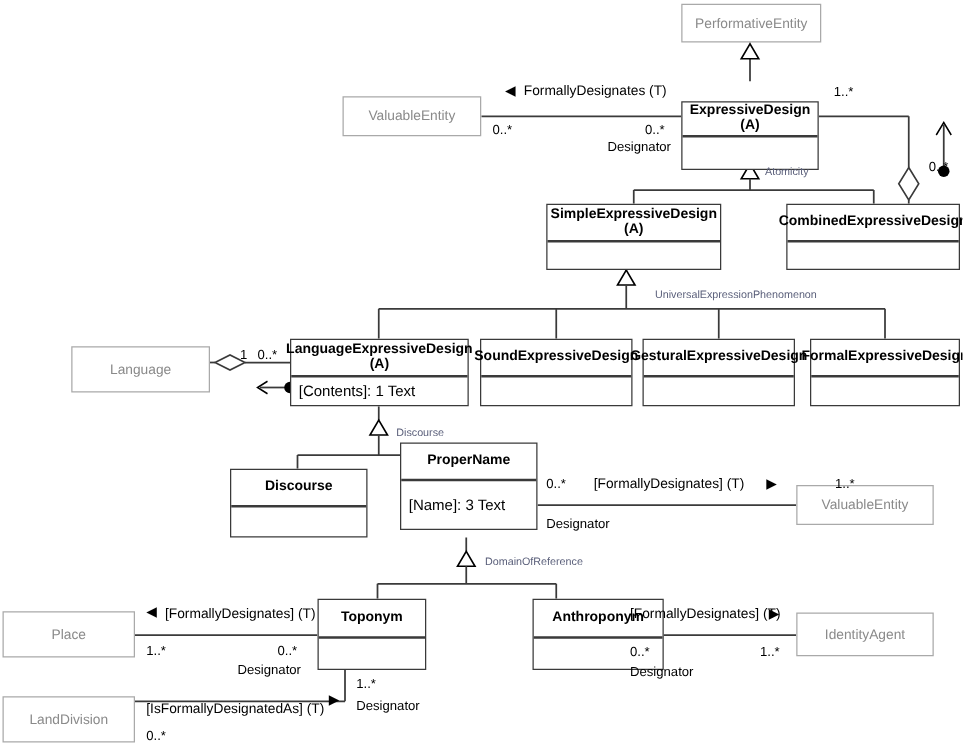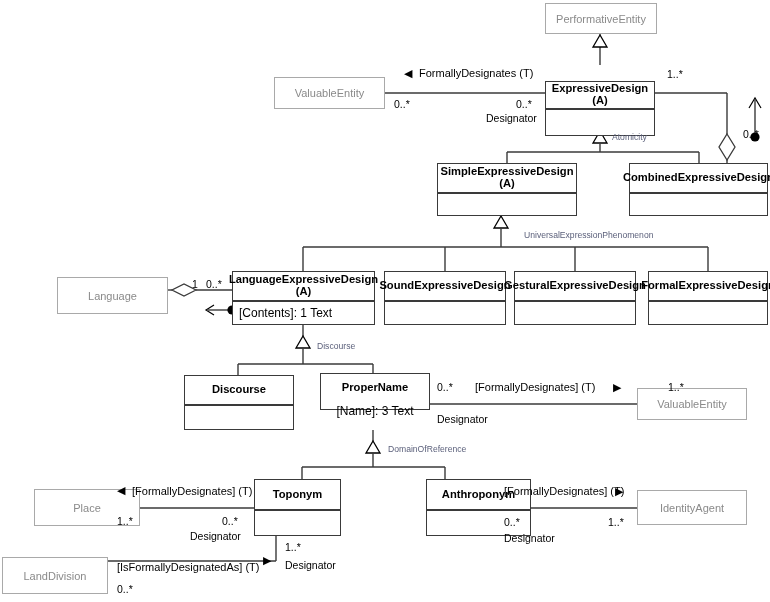--- a/index.html
+++ b/index.html
@@ -163,21 +163,21 @@
     <div class="sep"></div>
     <div class="at"></div>
   </div>
 
   <div class="cls noattr" style="left:184px;top:375px;width:110px;height:55px;">
     <div class="nm" style="height:28px;">Discourse</div>
     <div class="sep"></div>
     <div class="at"></div>
   </div>
 
-  <div class="cls" style="left:320px;top:373px;width:110px;height:37px;align-items:center;">
+  <div class="cls" style="left:320px;top:354px;width:110px;height:70px;">
     <div class="nm" style="height:28px;">ProperName</div>
     <div class="sep"></div>
     <div class="at">[Name]: 3 Text</div>
   </div>
 
   <div class="ext" style="left:637px;top:388px;width:110px;height:32px;">
     <span>ValuableEntity</span>
   </div>
 
   <div class="cls noattr" style="left:254px;top:479px;width:87px;height:57px;">
@@ -185,21 +185,21 @@
     <div class="sep"></div>
     <div class="at"></div>
   </div>
 
   <div class="cls noattr" style="left:391px;top:479px;width:105px;height:57px;margin-left:35px;">
     <div class="nm" style="height:29px;">Anthroponym</div>
     <div class="sep"></div>
     <div class="at"></div>
   </div>
 
-  <div class="ext" style="left:2px;top:489px;width:106px;height:37px;margin-left:32px;">
+  <div class="ext" style="left:2px;top:489px;width:106px;height:37px;">
     <span>Place</span>
   </div>
 
   <div class="ext" style="left:2px;top:557px;width:106px;height:37px;">
     <span>LandDivision</span>
   </div>
 
   <div class="ext" style="left:637px;top:490px;width:110px;height:35px;">
     <span>IdentityAgent</span>
   </div>

